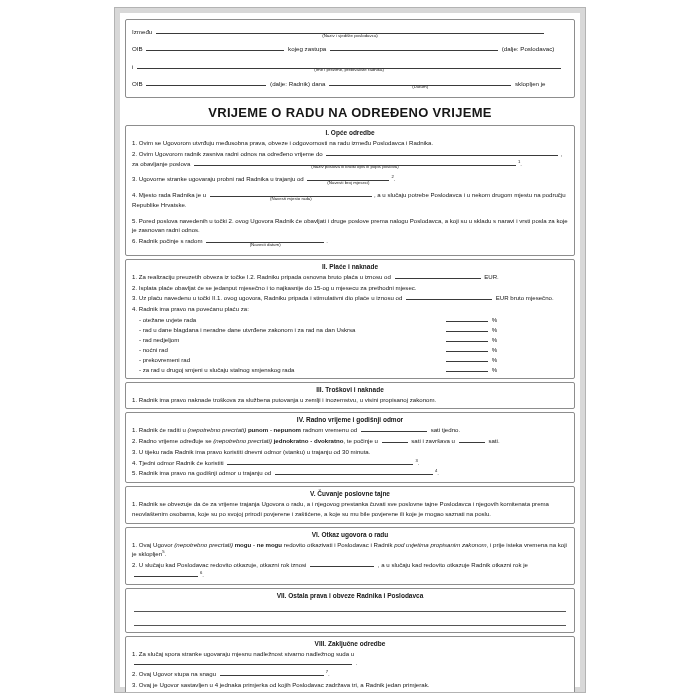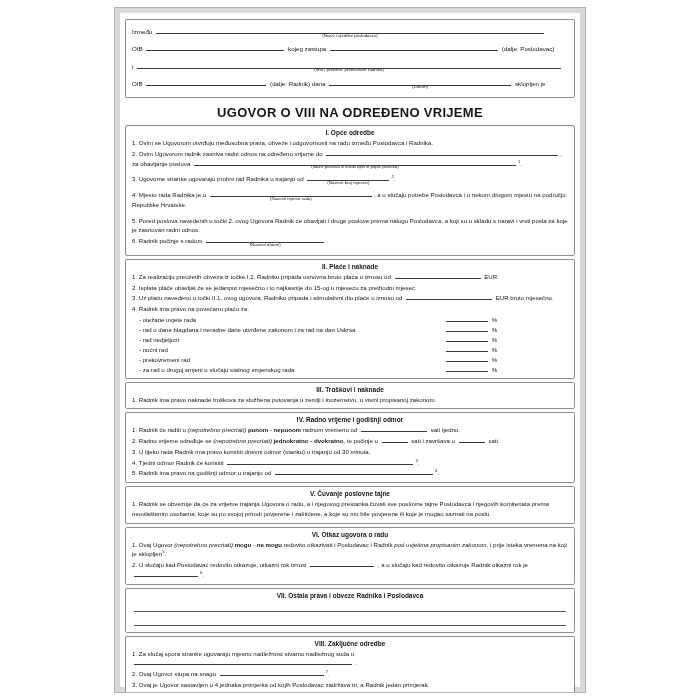--- a/index.html
+++ b/index.html
@@ -31,21 +31,21 @@
 
 <div class="page">
 
   <div class="box hdr-box" id="hdr-box">
       <div class="hline capsp"><span>Između </span><span class="blw" style="width: 388px;"><span class="cap">(Naziv i sjedište poslodavca)</span></span></div>
       <div class="hline"><span>OIB </span><span class="blw" style="width: 138px;"></span><span> kojeg zastupa </span><span class="blw" style="width: 168px;"></span><span> (dalje: Poslodavac)</span></div>
       <div class="hline capsp"><span>i </span><span class="blw" style="width: 424px;"><span class="cap">(Ime i prezime, prebivalište radnika)</span></span></div>
       <div class="hline capsp"><span>OIB </span><span class="blw" style="width: 120px;"></span><span> (dalje: Radnik) dana </span><span class="blw" style="width: 182px;"><span class="cap">(Datum)</span></span><span> sklopljen je</span></div>
     </div>
 
-  <div class="title">UGOVOR O VIII NA ODREĐENO VRIJEME</div>
+  <div class="title">VRIJEME O RADU NA ODREĐENO VRIJEME</div>
 
   <div id="sections">
       <div class="box">
         <div class="sec-h">I. Opće odredbe</div>
         <div class="item"><span>1. </span><span>Ovim se Ugovorom utvrđuju međusobna prava, obveze i odgovornosti na radu između Poslodavca i Radnika.</span></div>
         <div class="item capsp"><span>2. </span><span>Ovim Ugovorom radnik zasniva radni odnos na određeno vrijeme do </span><span class="blw" style="width: 232px;"></span><span>,</span><br><span>za obavljanje poslova </span><span class="blw" style="width: 322px;"><span class="cap">(Naziv poslova ili kratki opis ili popis poslova)</span></span><sup>1</sup><span>.</span></div>
         <div class="item capsp"><span>3. </span><span>Ugovorne stranke ugovaraju probni rad Radnika u trajanju od </span><span class="blw" style="width: 82px;"><span class="cap">(Navesti broj mjeseci)</span></span><sup>2</sup><span>.</span></div>
         <div class="item capsp"><span>4. </span><span>Mjesto rada Radnika je u </span><span class="blw" style="width: 162px;"><span class="cap">(Navesti mjesto rada)</span></span><span>, a u slučaju potrebe Poslodavca i u nekom drugom mjestu na području Republike Hrvatske.</span></div>
         <div class="item"><span>5. </span><span>Pored poslova navedenih u točki 2. ovog Ugovora Radnik će obavljati i druge poslove prema nalogu Poslodavca, a koji su u skladu s naravi i vrsti posla za koje je zasnovan radni odnos.</span></div>
         <div class="item capsp"><span>6. </span><span>Radnik počinje s radom </span><span class="blw" style="width: 118px;"><span class="cap">(Navesti datum)</span></span><span>.</span></div>

